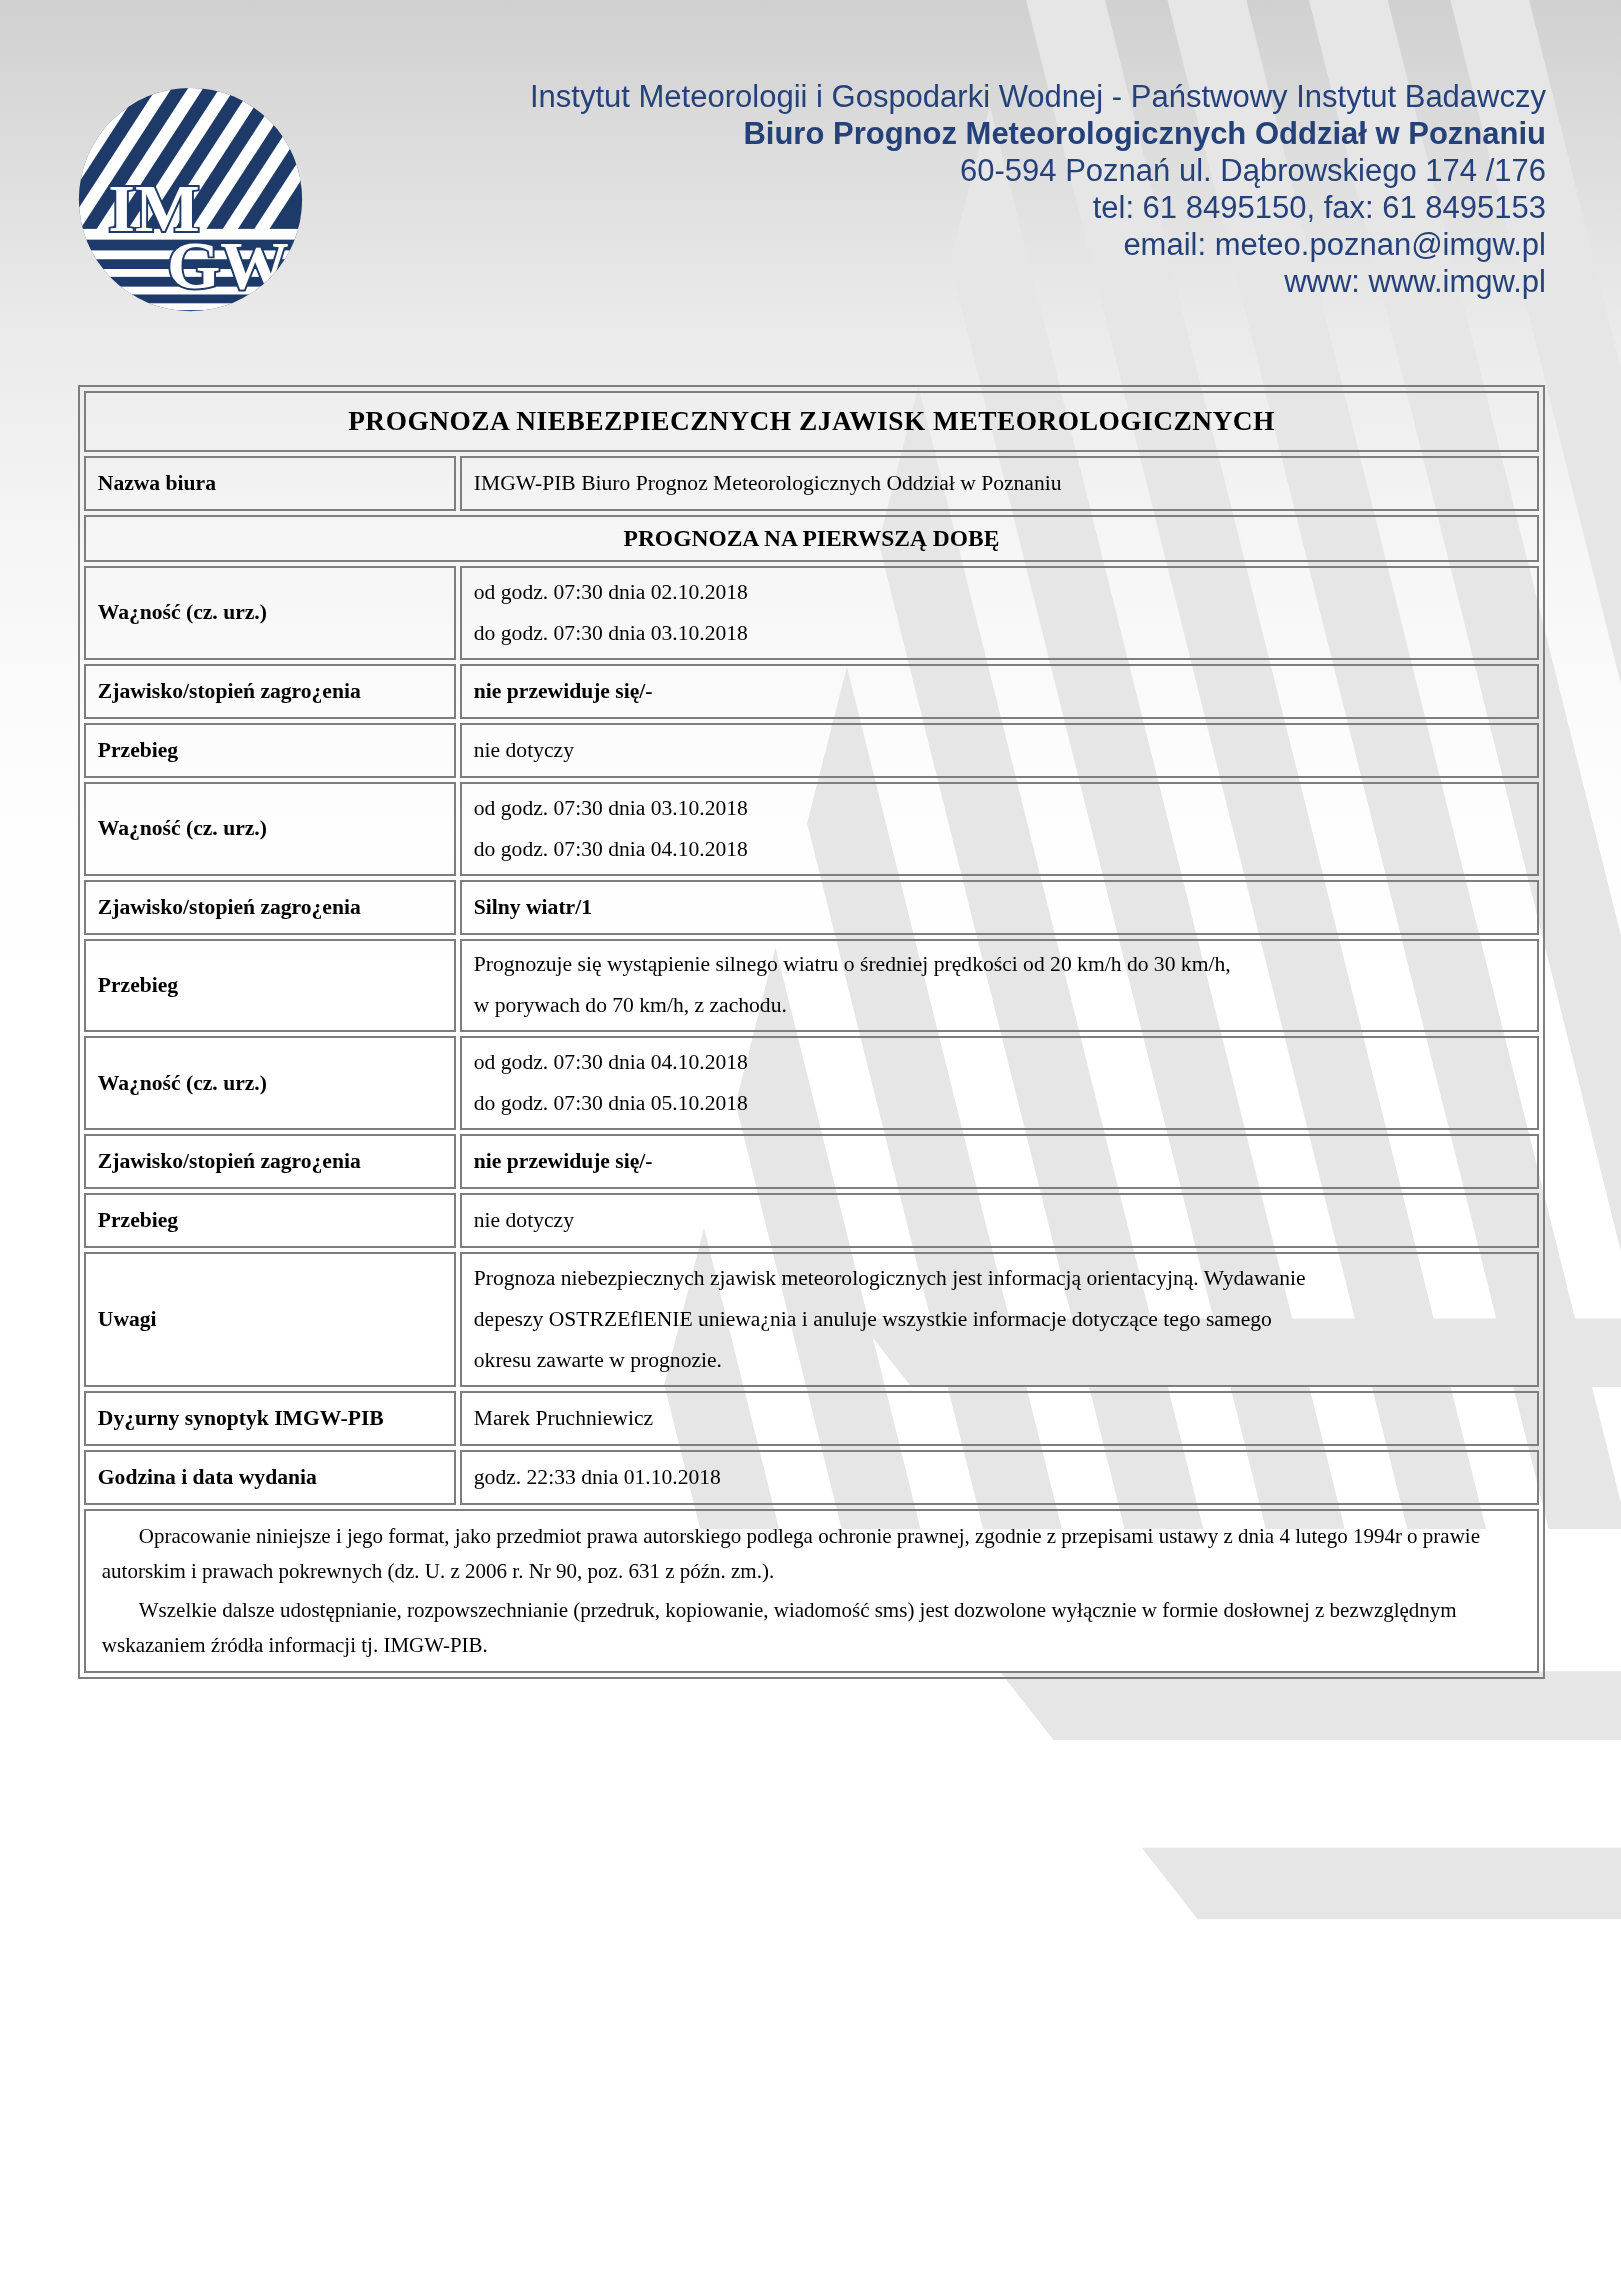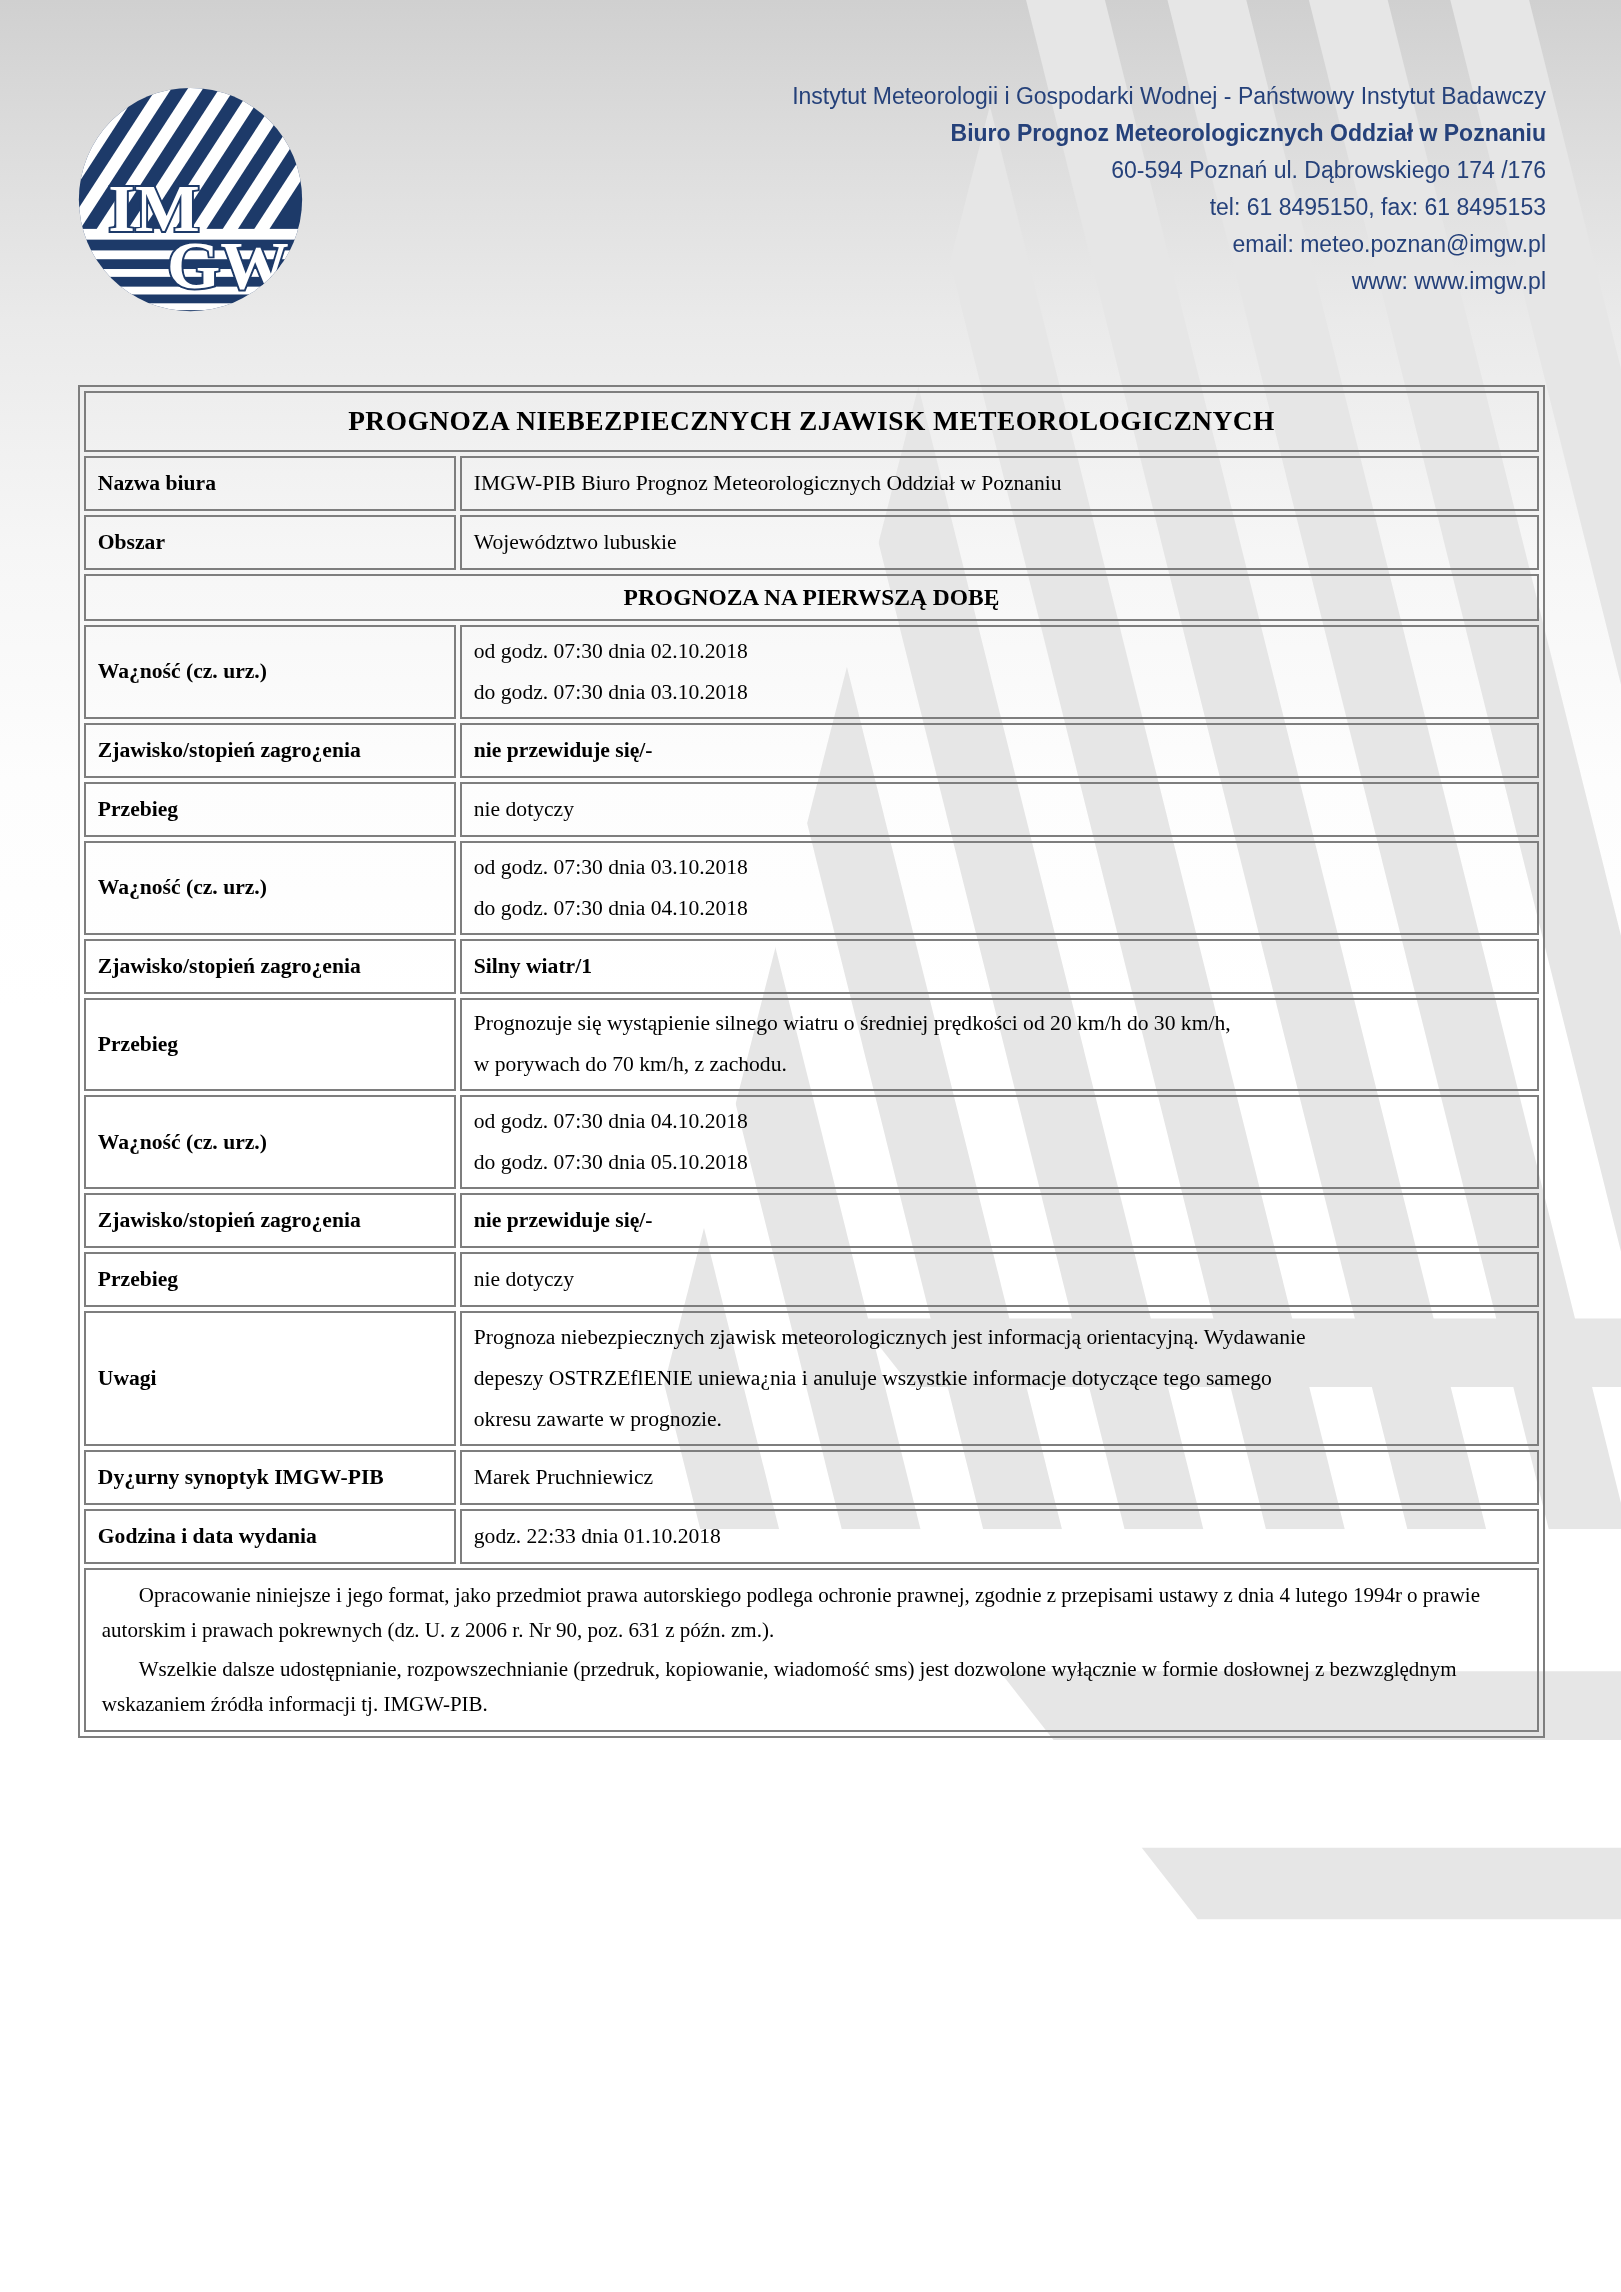--- a/index.html
+++ b/index.html
@@ -10,21 +10,21 @@
     background:linear-gradient(180deg,#d0d0d0 0%,#dcdcdc 6%,#eaeaea 14%,#f6f6f6 24%,#fdfdfd 34%,#ffffff 44%,#ffffff 100%);
   }
   #watermark { position:absolute; left:0; top:0; z-index:0; pointer-events:none; }
   .layer { position:relative; z-index:1; }
 
   
   #logo { position:absolute; left:73px; top:82px; width:235px; height:235px; }
   #letterhead {
     position:absolute; right:75px; top:78px; text-align:right;
     font-family:"Liberation Sans","DejaVu Sans",sans-serif;
-    font-size:23px; line-height:37px; color:#25417a; white-space:nowrap;
+    font-size:31px; line-height:37px; color:#25417a; white-space:nowrap;
   }
   #letterhead .bold { font-weight:bold; }
 
   
   #doc-table {
     position:absolute; left:78px; top:385px; width:1467px;
     border-collapse:separate; border-spacing:4.9px;
     border:2px solid #7e7e7e; background:transparent;
     font-size:21.6px; color:#000;
   }
@@ -133,24 +133,20 @@
         <tr>
       <td colspan="2" class="center title-cell">
         <span class="title-text">PROGNOZA NIEBEZPIECZNYCH ZJAWISK METEOROLOGICZNYCH</span>
       </td>
     </tr>
 
     <tr>
       <td class="lbl h-info">Nazwa biura</td>
       <td class="val h-info">IMGW-PIB Biuro Prognoz Meteorologicznych Oddział w Poznaniu</td>
     </tr>
-    <tr>
-      <td class="lbl h-info">Obszar</td>
-      <td class="val h-info">Województwo lubuskie</td>
-    </tr>
 
     <tr>
       <td colspan="2" class="center sec-cell">PROGNOZA NA PIERWSZĄ DOBĘ</td>
     </tr>
     <tr>
       <td class="lbl h-tall">Wa¿ność (cz. urz.)</td>
       <td class="val h-tall">
         <div class="ln">od godz. 07:30 dnia 02.10.2018</div>
         <div class="ln">do godz. 07:30 dnia 03.10.2018</div>
       </td>

